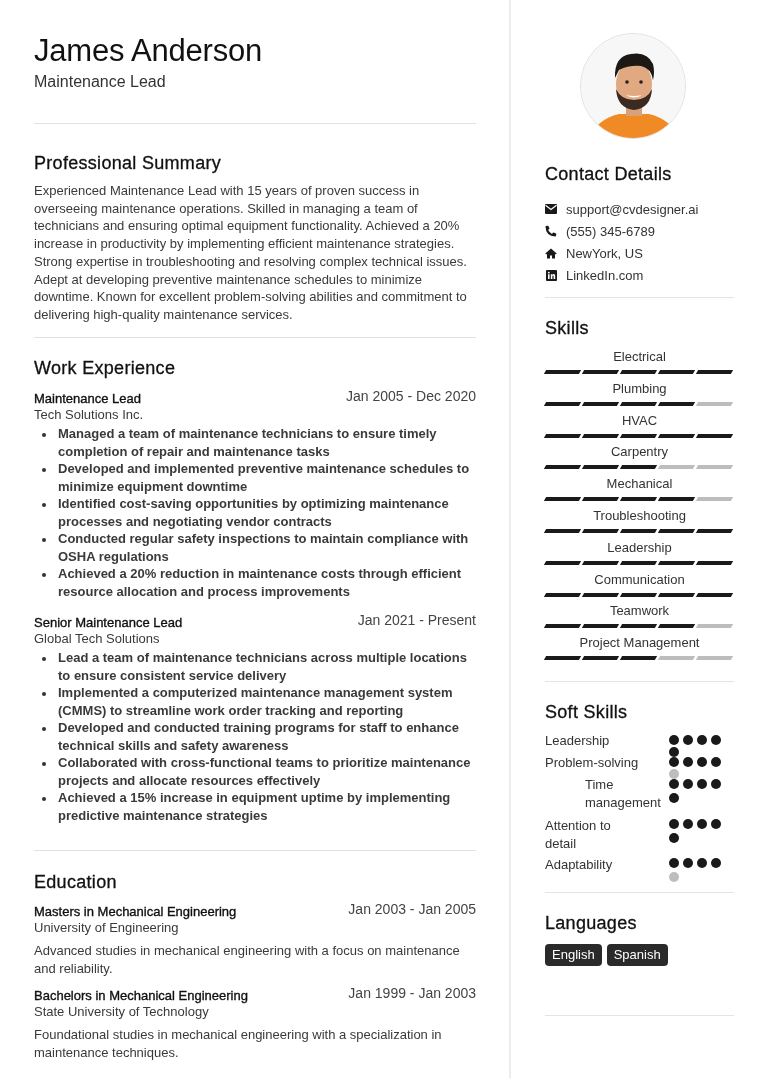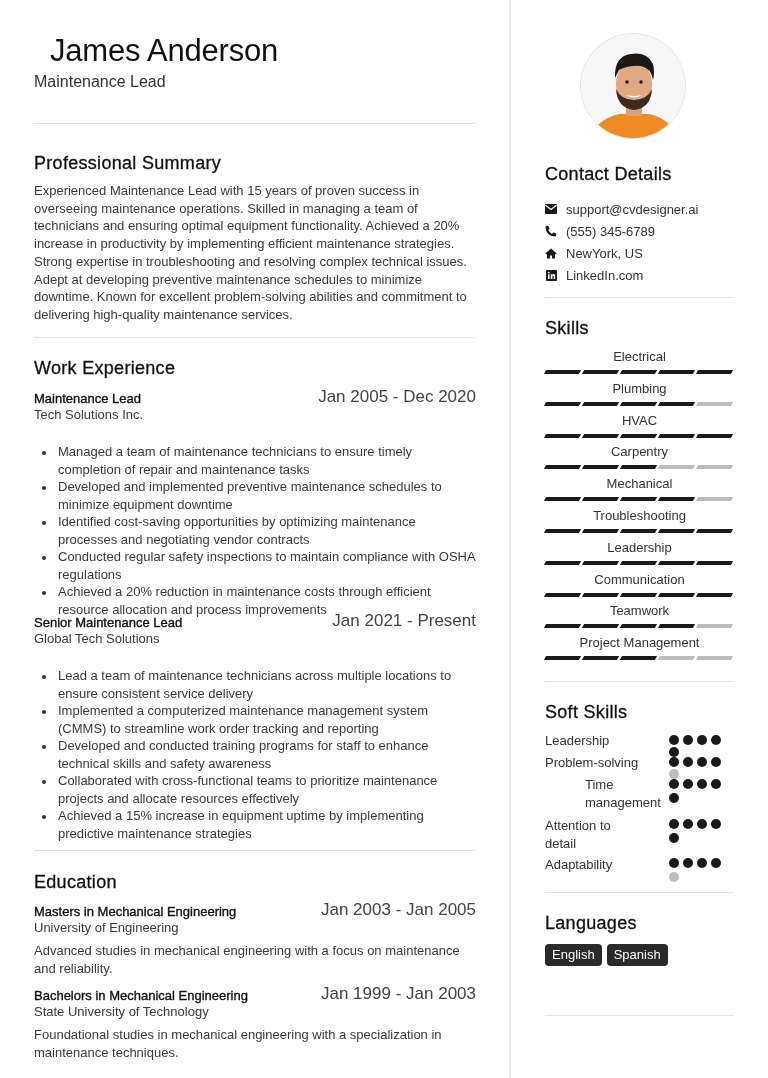--- a/index.html
+++ b/index.html
@@ -4,34 +4,34 @@
 <style>
   * { box-sizing: border-box; margin: 0; padding: 0; }
   html, body { width: 768px; height: 1078px; background: #ffffff; overflow: hidden; }
   body { font-family: "Liberation Sans", "DejaVu Sans", sans-serif; color: #2b2b2b; position: relative; }
 
   .page { position: relative; width: 768px; height: 1078px; }
   .vdivider { position: absolute; left: 509px; top: 0; width: 2px; height: 1078px; background: #ececec; }
 
   
   .main { position: absolute; left: 34px; top: 0; width: 442px; }
-  .name { position: absolute; top: 33px; left: 0; font-size: 31px; font-weight: 400; color: #111; letter-spacing: -0.2px; line-height: 36px; margin-left: 16px; }
+  .name { position: absolute; top: 33px; left: 0; font-size: 31px; font-weight: 400; color: #111; letter-spacing: -0.2px; line-height: 36px; }
   .title { position: absolute; top: 72px; left: 0; font-size: 16px; color: #333; line-height: 20px; }
   .hr { position: absolute; left: 0; width: 442px; height: 1px; background: #e2e2e2; }
 
   .section-h { position: absolute; left: 0; font-size: 18px; font-weight: 400; color: #111; letter-spacing: 0.3px; line-height: 22px; -webkit-text-stroke: 0.3px #111; }
 
   .summary { position: absolute; top: 182px; left: 0; width: 442px; font-size: 13px; line-height: 17.7px; color: #3a3a3a; }
 
   .job { position: absolute; left: 0; width: 442px; }
   .job-head { position: relative; height: 17px; }
   .job-title { font-size: 13px; color: #111; -webkit-text-stroke: 0.35px #111; line-height: 17px; }
-  .job-date { position: absolute; right: 0; top: 0; font-size: 17px; color: #444; line-height: 15px; }
+  .job-date { position: absolute; right: 0; top: 0; font-size: 14px; color: #444; line-height: 15px; }
   .job-org { font-size: 13px; color: #3a3a3a; line-height: 17px; }
-  .bullets { list-style: none; margin-top: 20px; }
+  .bullets { list-style: none; margin-top: 2px; font-weight: bold; }
   .bullets li { position: relative; padding-left: 24px; font-size: 13px; line-height: 17.5px; color: #3a3a3a; }
   .bullets li::before { content: ""; position: absolute; left: 8px; top: 8px; width: 4px; height: 4px; border-radius: 50%; background: #333; }
 
   .edu { position: absolute; left: 0; width: 442px; }
   .edu-desc { font-size: 13px; line-height: 17.5px; color: #3a3a3a; margin-top: 6px; }
 
   
   .side { position: absolute; left: 545px; top: 0; width: 189px; }
   .avatar { position: absolute; left: 35px; top: 33px; width: 106px; height: 106px; border-radius: 50%; border: 1.5px solid #e0e0e0; background: #f7f7f7; overflow: hidden; }
   .s-hr { position: absolute; left: 0; width: 189px; height: 1px; background: #e4e4e4; }

